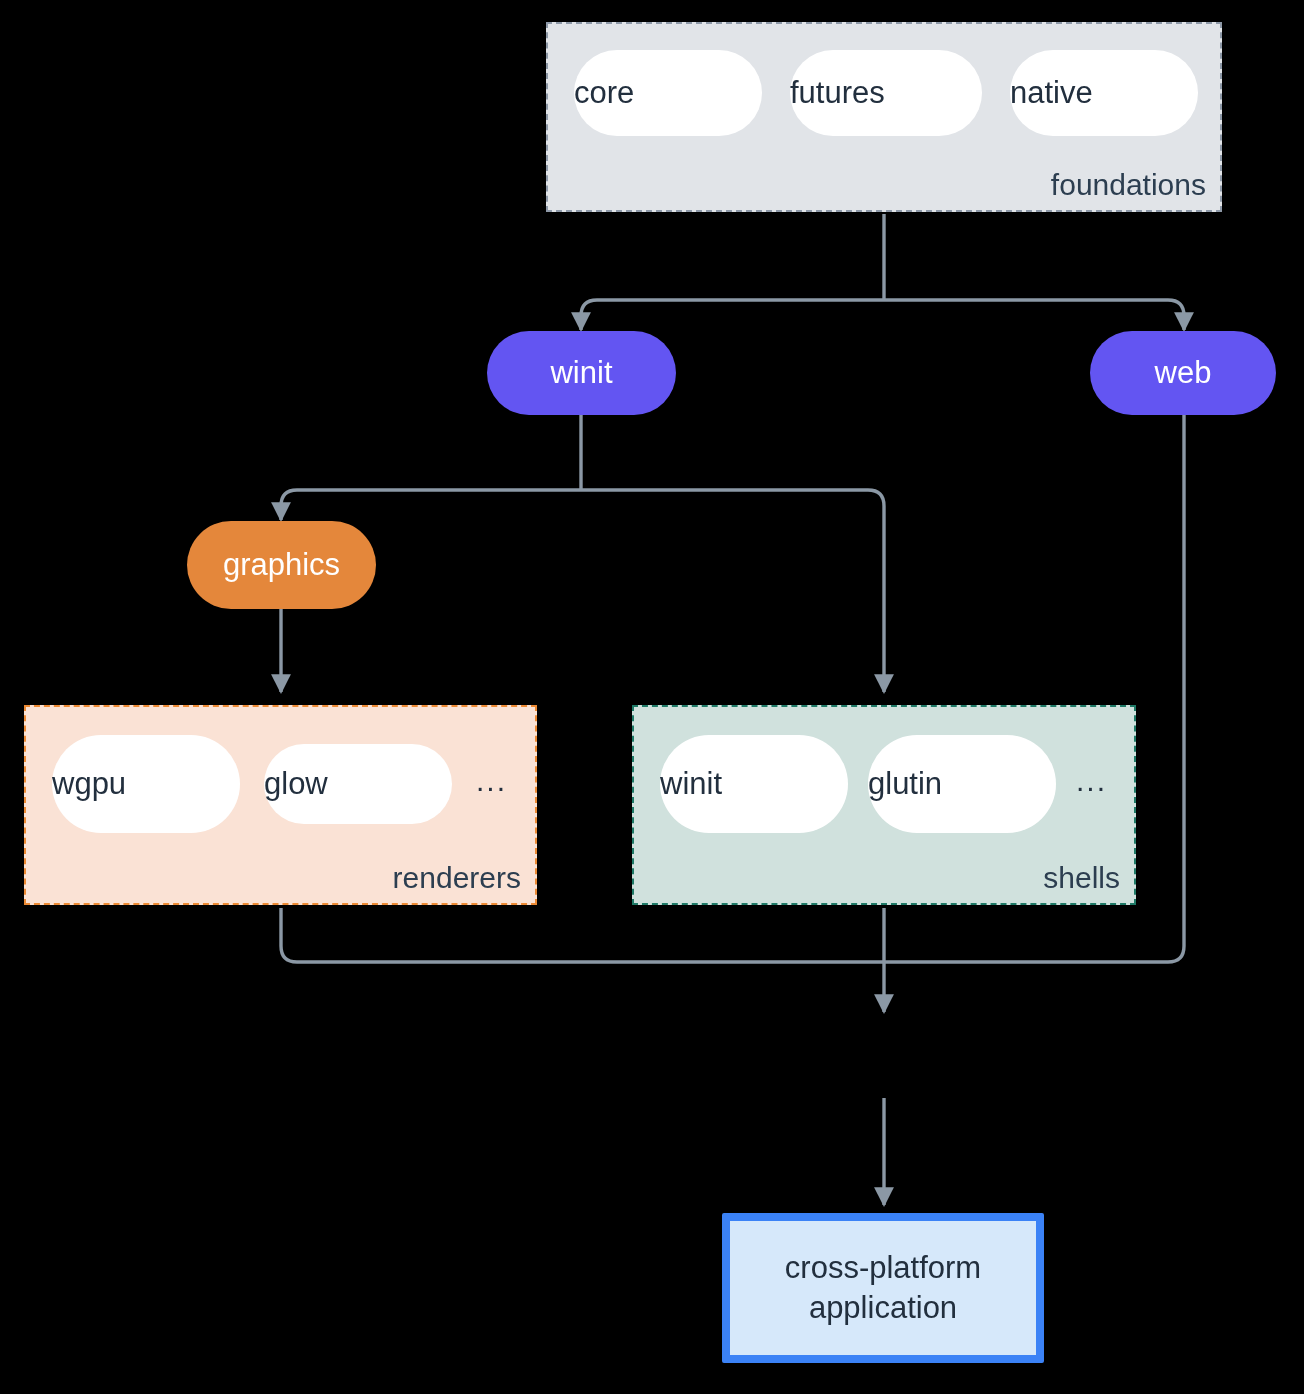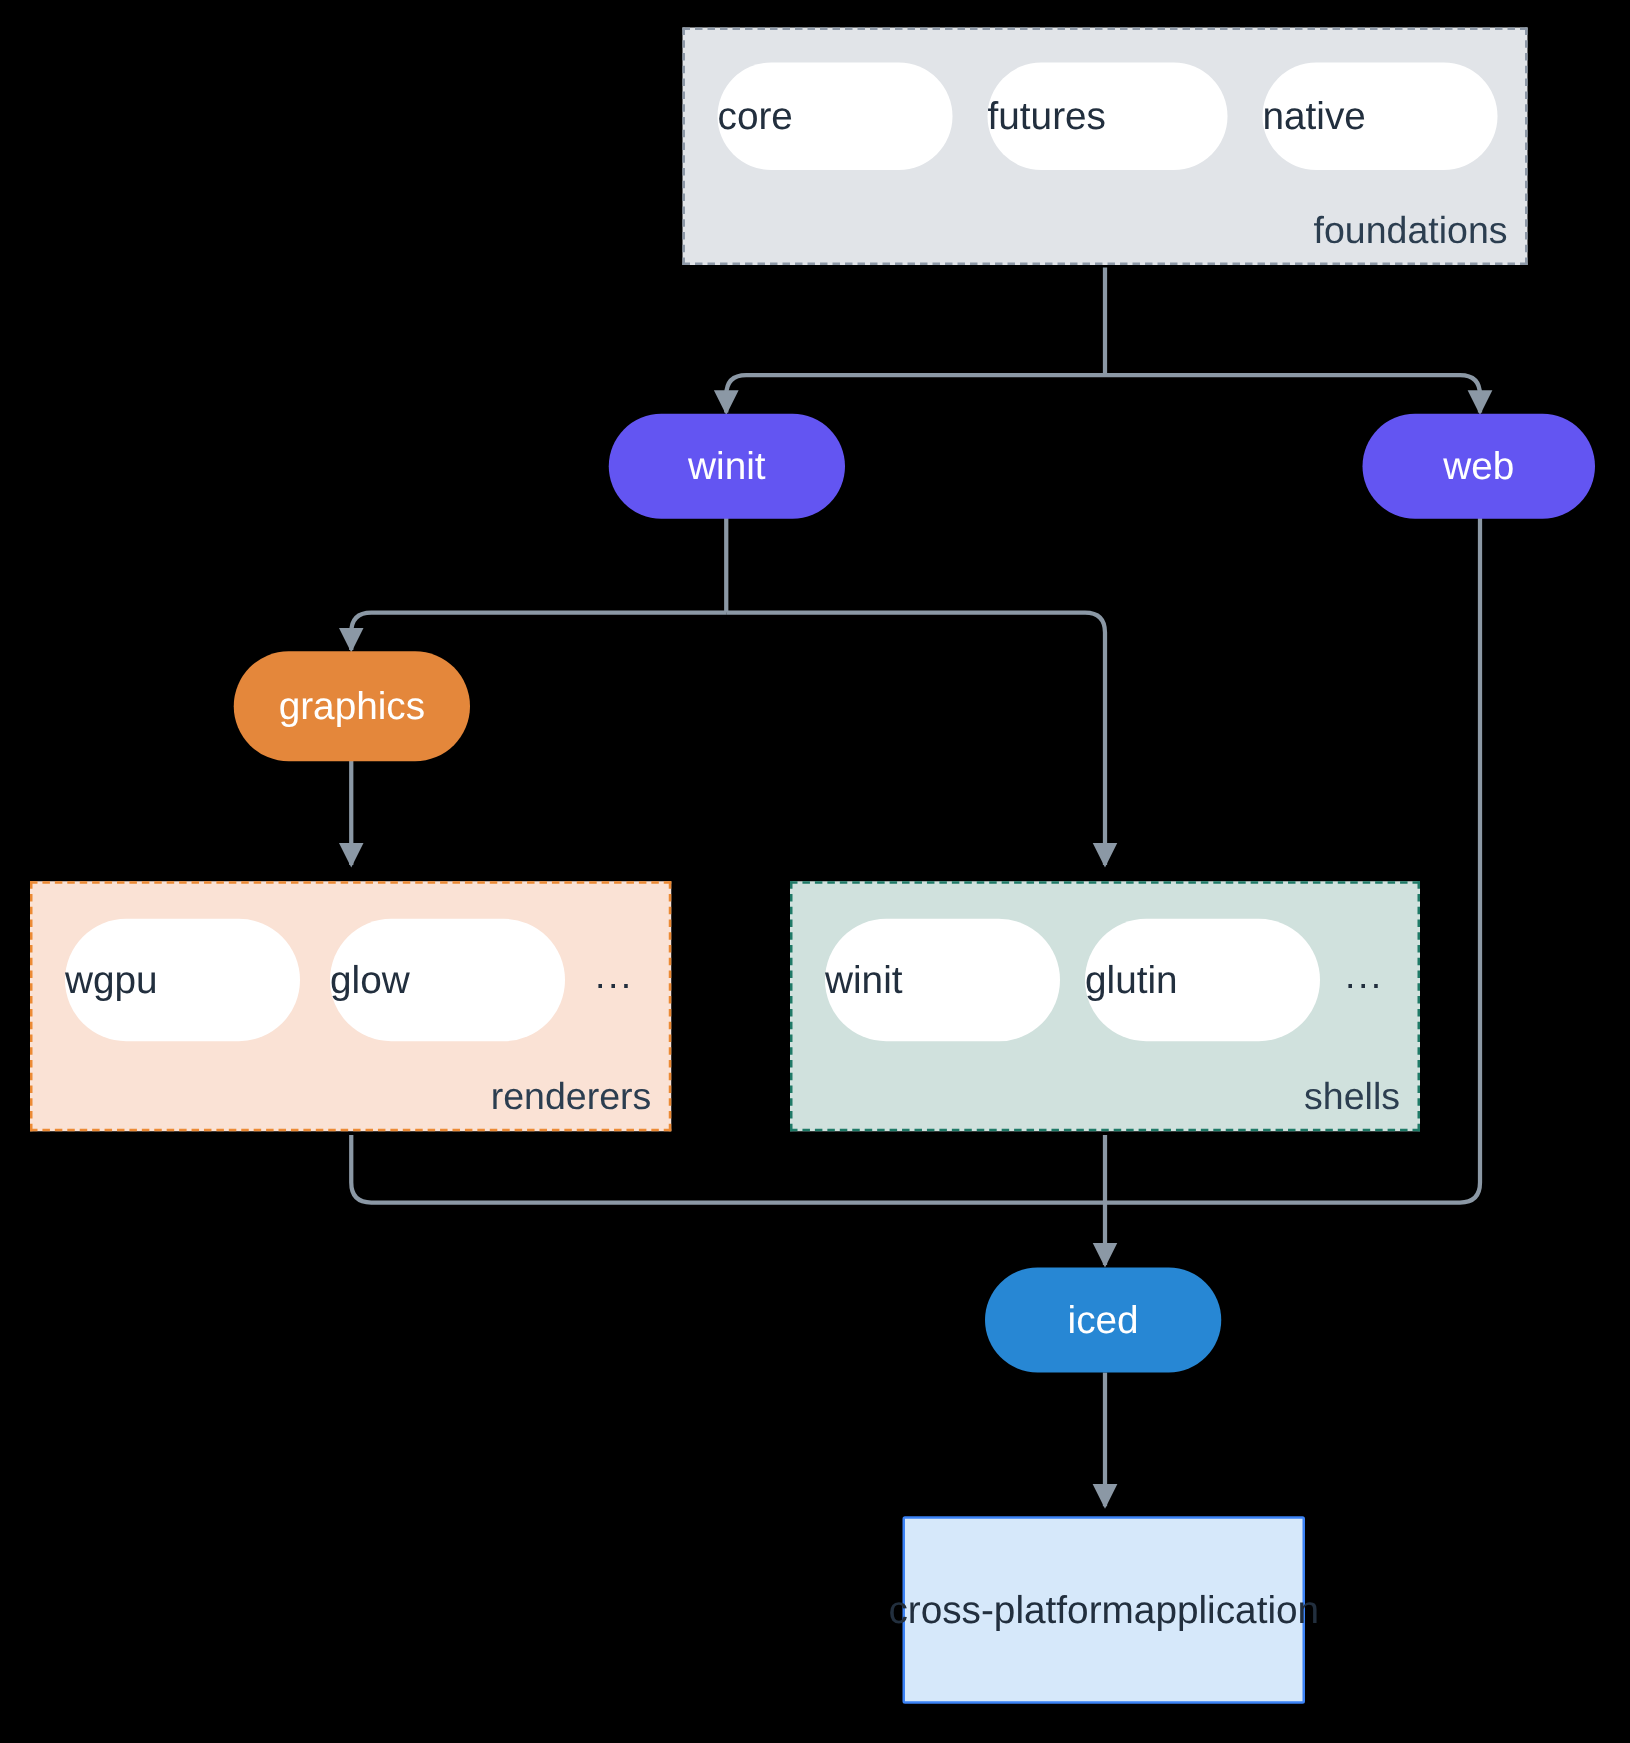--- a/index.html
+++ b/index.html
@@ -149,21 +149,21 @@
       </div>
     </div>
     <div class="cluster-label">foundations</div>
   </div>
 
   <div class="cluster" id="renderers-cluster">
     <div class="pill-row" style="left:26px; top:28px; gap:24px;">
       <div class="pill" style="width:188px; height:98px; border-radius:999px; font-size:31px;">
         <span>wgpu</span>
       </div>
-      <div class="pill" style="width:188px; height:98px; border-radius:999px; font-size:31px;">
+      <div class="pill" style="width:188px; height:80px; border-radius:999px; font-size:31px;">
         <span>glow</span>
       </div>
       <div class="ellipsis">...</div>
     </div>
     <div class="cluster-label">renderers</div>
   </div>
 
   <div class="cluster" id="shells-cluster">
     <div class="pill-row" style="left:26px; top:28px; gap:20px;">
       <div class="pill" style="width:188px; height:98px; border-radius:999px; font-size:31px;">
@@ -182,23 +182,20 @@
   </div>
 
   <div class="node node-pill" style="left:1090px; top:331px; width:186px; height:84px; background:#6355f2; font-size:31px;">
     <span>web</span>
   </div>
 
   <div class="node node-pill" style="left:187px; top:521px; width:189px; height:88px; background:#e4873b; font-size:31px;">
     <span>graphics</span>
   </div>
 
-  <div class="node node-pill" style="left:788px; top:1014px; width:189px; height:84px; background:#2787d4; font-size:31px;">
-    <span>iced</span>
-  </div>
 
   <div class="node rect-node" style="left:722px; top:1213px; width:322px; height:150px; background:#d6e8fa;
-              border:2px solid #3b82f6; color:#222f3e; font-size:31px; flex-direction:row;">
+              border:8px solid #3b82f6; color:#222f3e; font-size:31px; flex-direction:column;">
     <span>cross-platform</span>
     <span>application</span>
   </div>
 
 </div>
 
 </body></html>

